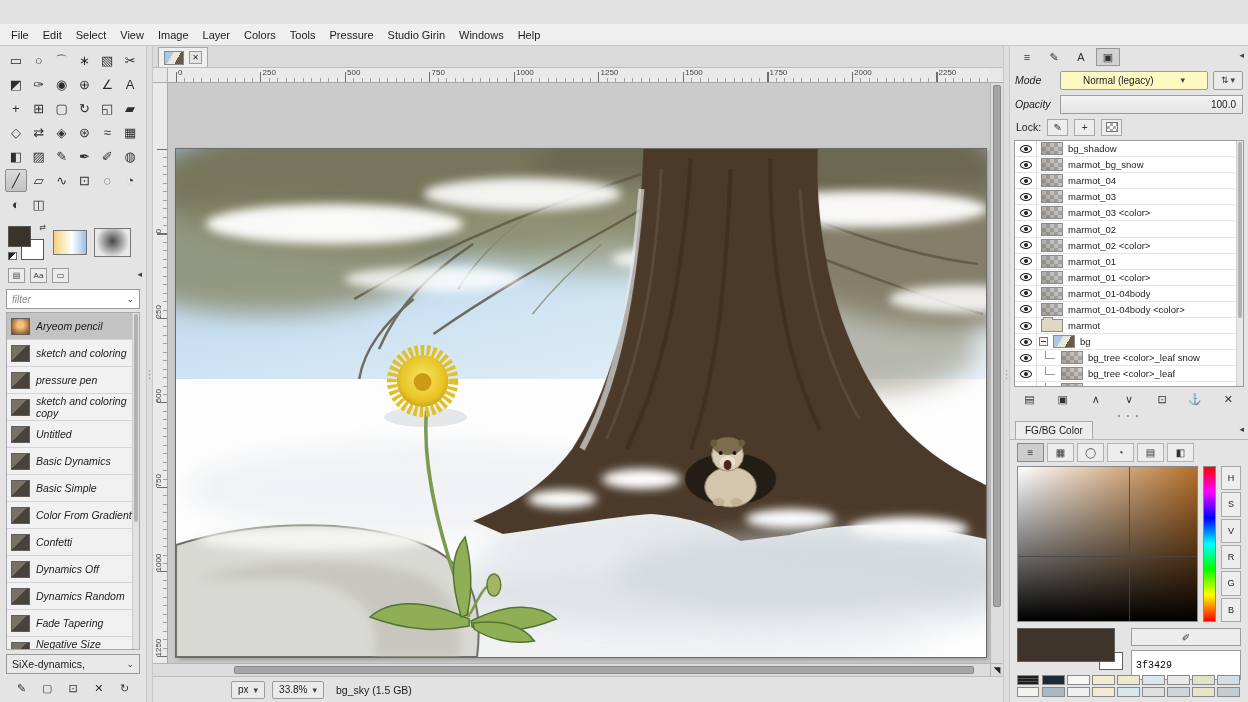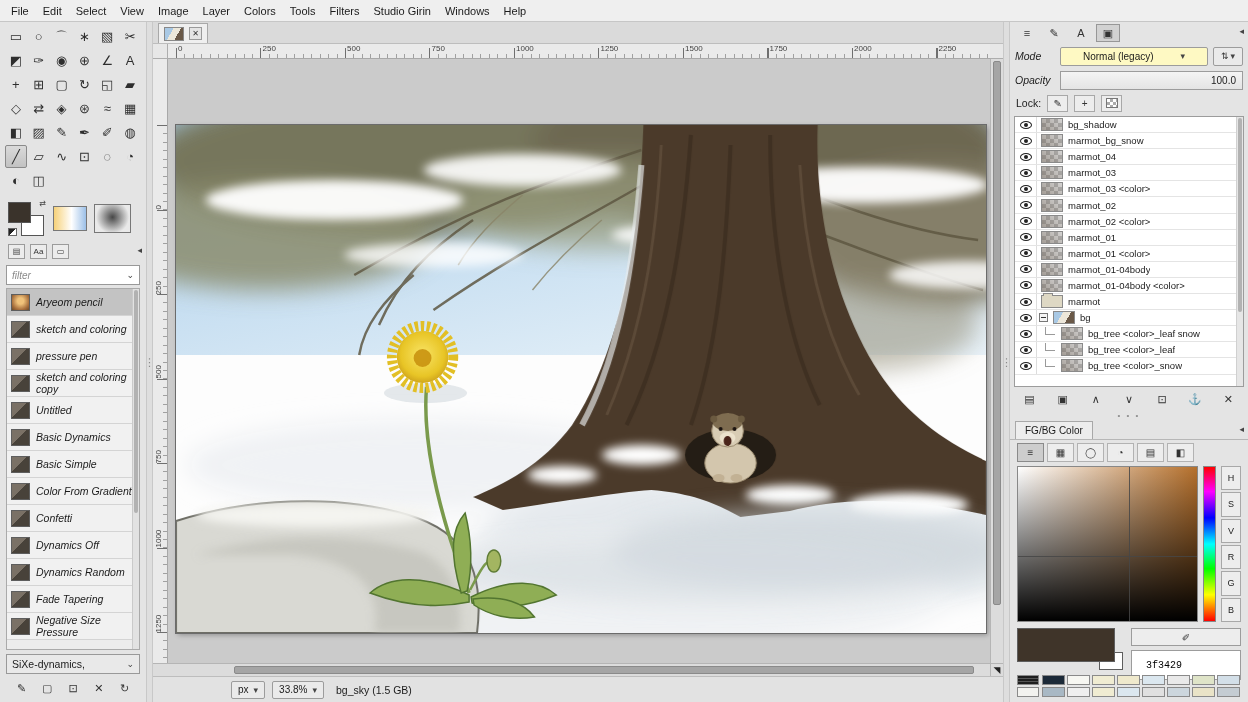--- a/index.html
+++ b/index.html
@@ -1,21 +1,21 @@
 <!DOCTYPE html>
 <html><head>
 <meta charset="utf-8">
 <style>
   * { box-sizing: border-box; margin: 0; padding: 0; }
   html,body { width:1248px; height:702px; }
   body { font-family:"Liberation Sans", sans-serif; font-size:11px; color:#1b1b1b; background:#e2e2e2; overflow:hidden; }
   #app { width:1248px; height:702px; display:flex; flex-direction:column; background:#e2e2e2; }
 
   
-  #menubar { height:22px; flex:0 0 22px; background:#efefef; border-bottom:1px solid #c6c6c6; display:flex; align-items:center; padding:0 4px; }
+  #menubar { height:22px; flex:0 0 22px; background:#efefef; border-bottom:1px solid #c6c6c6; display:flex; align-items:center; padding:0 4px;margin-top:24px; }
   .menu-item { padding:2px 7px; cursor:default; }
 
   #main { flex:1; display:flex; min-height:0; }
 
   
   .vsplit { width:7px; flex:0 0 7px; background:#dedede; border-left:1px solid #c8c8c8; border-right:1px solid #c8c8c8; display:flex; align-items:center; justify-content:center; color:#8a8a8a; font-size:11px; }
 
   
   #toolbox-col { width:146px; flex:0 0 146px; display:flex; flex-direction:column; background:#e4e4e4; min-height:0; }
   .tool-grid { display:grid; grid-template-columns:repeat(6,1fr); gap:1px; padding:3px 5px; }
@@ -136,21 +136,21 @@
   .hue-strip { width:13px; flex:0 0 13px; border:1px solid #888;
     background:linear-gradient(to bottom,#f00 0%,#f0f 16%,#00f 33%,#0ff 50%,#0f0 66%,#ff0 83%,#f00 100%); }
   .channels { width:20px; flex:0 0 20px; display:flex; flex-direction:column; gap:2px; }
   .ch-btn { flex:1; border:1px solid #a8a8a8; background:#ededed; display:flex; align-items:center; justify-content:center; font-size:9px; color:#222; }
   .swatch-row { height:48px; flex:0 0 48px; display:flex; gap:8px; padding:4px 7px 2px; align-items:flex-start; }
   .big-swatch-wrap { position:relative; width:106px; flex:0 0 106px; height:42px; }
   .fg-big { position:absolute; left:0; top:0; width:98px; height:34px; border:1px solid #5e5e5e; z-index:2; }
   .bg-big { position:absolute; right:0; bottom:0; width:24px; height:18px; background:#fff; border:1px solid #5e5e5e; }
   .swatch-ctrl { flex:1; display:flex; flex-direction:column; gap:4px; }
   .pick-btn { height:18px; border:1px solid #9c9c9c; background:#ededed; display:flex; align-items:center; justify-content:center; font-size:10px; color:#333; }
-  .hex-field { height:30px; border:1px solid #9c9c9c; background:#fff; font-size:10px; padding:0 14px; font-family:"Liberation Mono", monospace; width:100%; }
+  .hex-field { height:30px; border:1px solid #9c9c9c; background:#fff; font-size:10px; padding:0 4px; font-family:"Liberation Mono", monospace; width:100%; }
   .palette { display:flex; padding:3px 7px 5px; gap:3px; }
   .pal-col { display:flex; flex-direction:column; gap:2px; }
   .pal-chip { width:22px; height:10px; border:1px solid #8a8a8a; }
   .pal-chip.lined { background:repeating-linear-gradient(180deg,#1e1e1e 0 2px,#555 2px 3px); }
   .pal-chip.light { background:#f2f2ef; }
   .pal-rows { flex:1; display:flex; flex-direction:column; gap:2px; }
   .pal-row { display:flex; gap:2px; }
   .pal-row .pal-chip { width:23px; }
 </style>
 </head>
@@ -161,21 +161,21 @@
   <div id="menubar">
 
   <span class="menu-item">File</span>
       <span class="menu-item">Edit</span>
       <span class="menu-item">Select</span>
       <span class="menu-item">View</span>
       <span class="menu-item">Image</span>
       <span class="menu-item">Layer</span>
       <span class="menu-item">Colors</span>
       <span class="menu-item">Tools</span>
-      <span class="menu-item">Filters</span>
+      <span class="menu-item">Pressure</span>
       <span class="menu-item">Studio Girin</span>
       <span class="menu-item">Windows</span>
       <span class="menu-item">Help</span>
     </div>
 
   <div id="main">
 
     <div id="toolbox-col">
       <div class="tool-grid">
 

